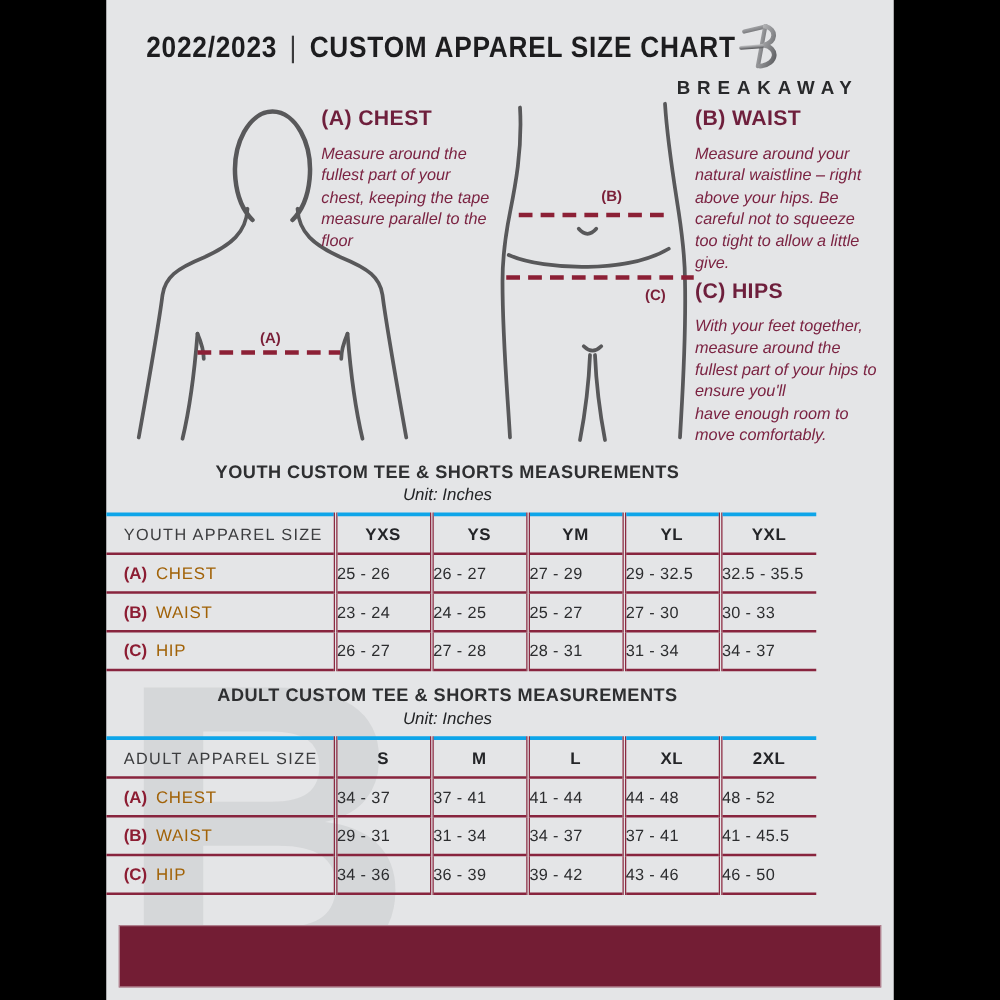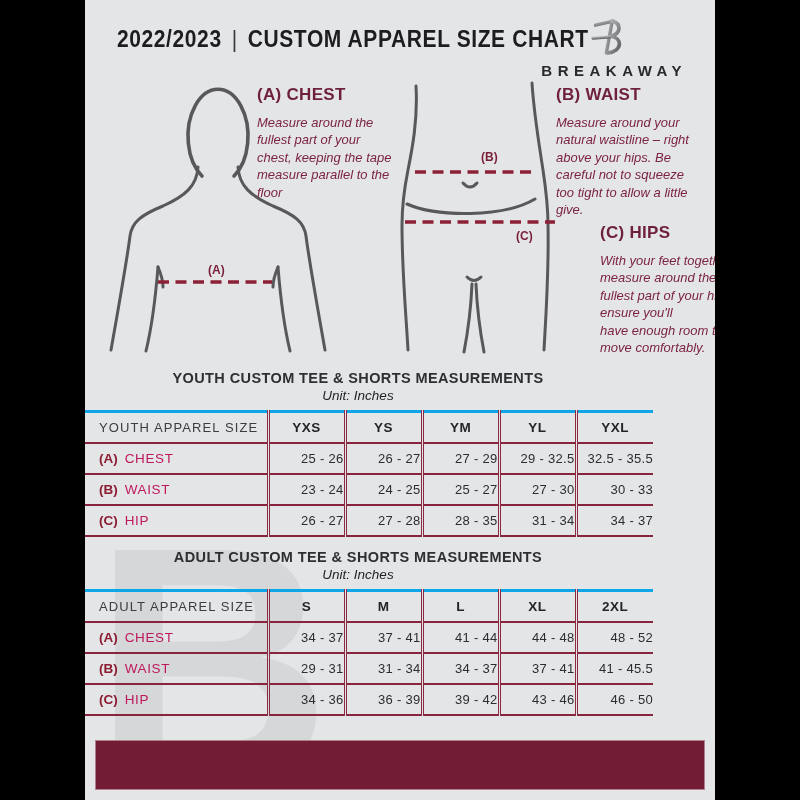--- a/index.html
+++ b/index.html
@@ -27,42 +27,42 @@
   .dlab { font-family:"Liberation Sans",sans-serif; font-size:12px; font-weight:bold;
           fill:#7a1f38; }
 
   
   .instr { position:absolute; }
   .instr h3 { font-size:17px; font-weight:bold; color:#6e1f3c; letter-spacing:.3px; }
   .instr p  { margin-top:9px; font-size:13px; font-style:italic; color:#7b2342;
               line-height:1.34; white-space:pre-line; }
   .instr-chest { left:172px; top:85px;  width:136px; }
   .instr-waist { left:471px; top:85px;  width:146px; }
-  .instr-hips  { left:471px; top:223px; width:152px;margin-left:44px; }
+  .instr-hips  { left:471px; top:223px; width:152px; }
 
   
   .section { position:absolute; left:0; width:546px; text-align:center; }
   .sec-youth { top:370px; }
   .sec-adult { top:549px; }
   .sec-title { font-size:14.5px; font-weight:bold; color:#2e2f31; letter-spacing:.4px; }
   .sec-unit  { font-size:13.5px; font-style:italic; color:#232426; margin-top:2px; }
   table { border-collapse:collapse; table-layout:fixed; width:568px;
           margin:7px auto 0 auto; }
   col.c-label { width:183px; } col.c-size { width:77px; }
   thead tr { border-top:3px solid #0ea5e9; border-bottom:2px solid #88243e; }
   tbody tr { border-bottom:2px solid #88243e; }
   th, td { border-left:3px double #8b2a42; height:31px; vertical-align:middle; }
   th:first-child, td:first-child { border-left:none; }
   th.h-label { text-align:left; padding-left:14px; font-weight:normal; font-size:13px;
                color:#3c3d3f; letter-spacing:1.1px; height:30px; }
   th.h-size  { font-size:13.5px; font-weight:bold; color:#242528; letter-spacing:.5px;text-align:center; }
   td.c-lab   { text-align:left; padding-left:14px; font-size:13.5px; }
   td.c-lab .pfx { color:#8c1d33; font-weight:bold; margin-right:7px; }
-  td.c-lab .lbl { color:#be185d; letter-spacing:.6px; }
-  td.c-val { text-align:right; font-size:13px; color:#2c2d2f; letter-spacing:.3px; }
+  td.c-lab .lbl { color:#a16207; letter-spacing:.6px; }
+  td.c-val { text-align:left; font-size:13px; color:#2c2d2f; letter-spacing:.3px; }
 
   
   .watermark { position:absolute; left:8px; top:528px; font-size:330px; line-height:.82;
                font-weight:bold; color:rgba(138,140,146,0.16); z-index:0;
                pointer-events:none; }
   .hdr, .diagram-svg, .instr, .section { z-index:1; }
   .footer-bar { position:absolute; left:10px; top:740px; width:610px; height:50px;
                 background:#731d34; border:1px solid rgba(248,248,250,.45); z-index:2; }
 </style>
 </head>
@@ -177,21 +177,21 @@
           <td class="c-val">23 - 24</td>
           <td class="c-val">24 - 25</td>
           <td class="c-val">25 - 27</td>
           <td class="c-val">27 - 30</td>
           <td class="c-val">30 - 33</td>
         </tr>
         <tr>
           <td class="c-lab"><span class="pfx">(C)</span><span class="lbl">HIP</span></td>
           <td class="c-val">26 - 27</td>
           <td class="c-val">27 - 28</td>
-          <td class="c-val">28 - 35</td>
+          <td class="c-val">28 - 31</td>
           <td class="c-val">31 - 34</td>
           <td class="c-val">34 - 37</td>
         </tr>
       </tbody>
     </table>
   </div>
 
   <div class="section sec-adult">
     <div class="sec-title">ADULT CUSTOM TEE &amp; SHORTS MEASUREMENTS</div>
     <div class="sec-unit">Unit: Inches</div>

